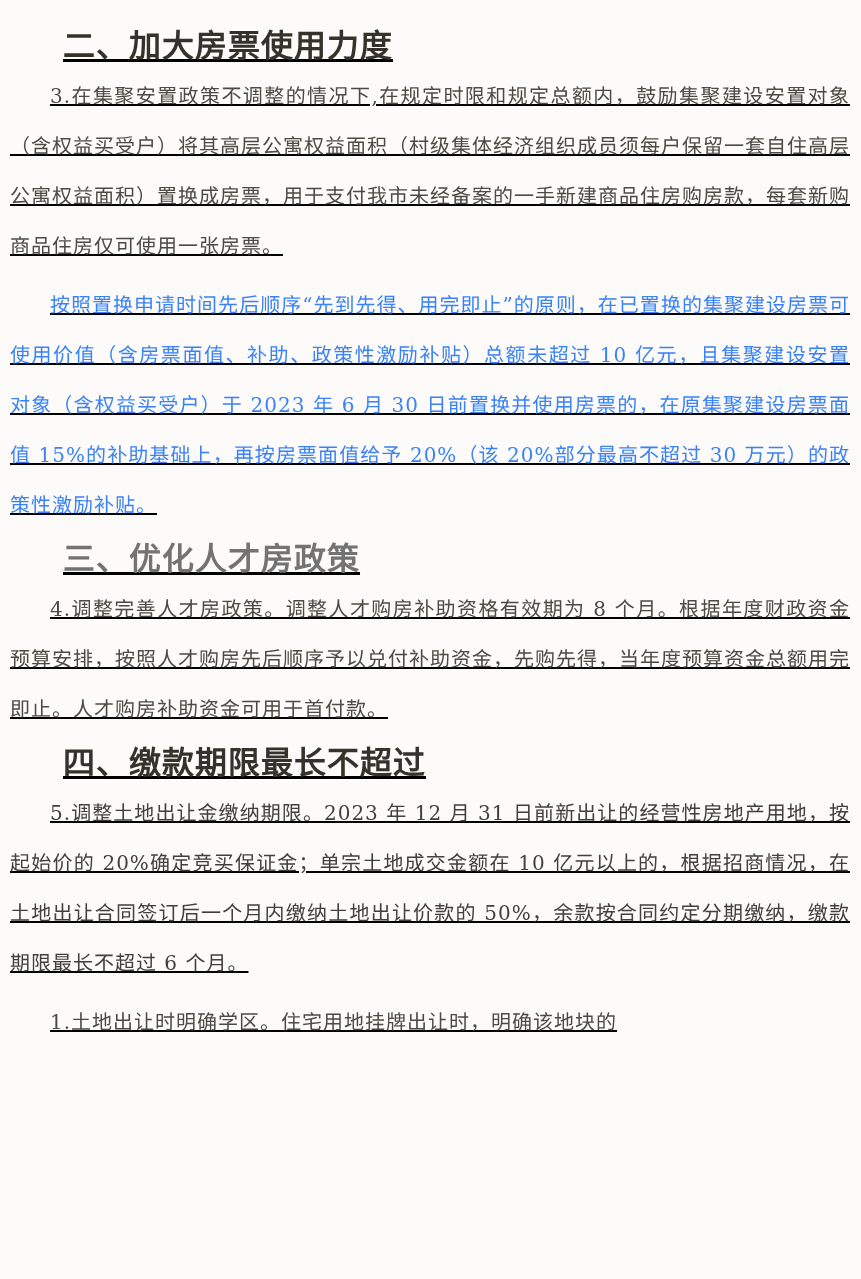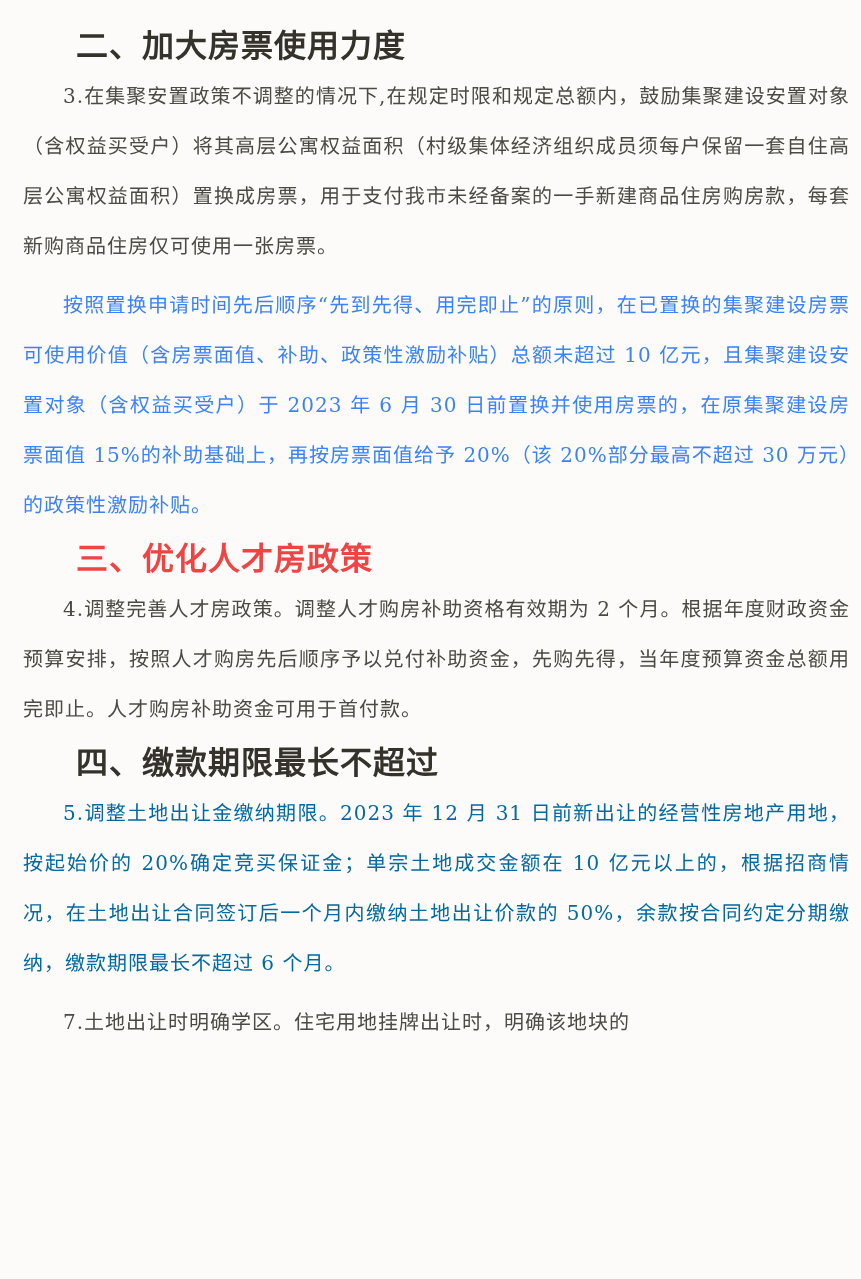--- a/index.html
+++ b/index.html
@@ -9,21 +9,22 @@
   }
   .page {
     width: 861px;
     height: 1279px;
     background: #fcfbf9;
     overflow: hidden;
     position: relative;
     box-sizing: border-box;
   }
   .content {
-    padding: 21px 11px 0 23px;
+    padding: 21px 11px 0 10px;
+    text-decoration: underline;
   }
   .sec-heading {
     font-family: "Liberation Sans", sans-serif;
     font-weight: bold;
     font-size: 32px;
     line-height: 50px;
     color: #35322b;
     text-indent: 53px;
     letter-spacing: 1px;
     margin: 0;
@@ -44,19 +45,19 @@
 </style>
 </head>
 <body>
 
 <div class="page" style="background: rgb(252, 251, 249);">
   <div class="content">
 
   <div class="sec-heading" style="color: rgb(53, 50, 43);">二、加大房票使用力度</div>
       <div class="para" style="color: rgb(76, 74, 68);">3.在集聚安置政策不调整的情况下,在规定时限和规定总额内，鼓励集聚建设安置对象（含权益买受户）将其高层公寓权益面积（村级集体经济组织成员须每户保留一套自住高层公寓权益面积）置换成房票，用于支付我市未经备案的一手新建商品住房购房款，每套新购商品住房仅可使用一张房票。</div>
       <div class="para" style="color: #3b82f6;">按照置换申请时间先后顺序“先到先得、用完即止”的原则，在已置换的集聚建设房票可使用价值（含房票面值、补助、政策性激励补贴）总额未超过 10 亿元，且集聚建设安置对象（含权益买受户）于 2023 年 6 月 30 日前置换并使用房票的，在原集聚建设房票面值 15%的补助基础上，再按房票面值给予 20%（该 20%部分最高不超过 30 万元）的政策性激励补贴。</div>
-      <div class="sec-heading" style="color: #ef4444;">三、优化人才房政策</div>
-      <div class="para" style="color: rgb(76, 74, 68);">4.调整完善人才房政策。调整人才购房补助资格有效期为 2 个月。根据年度财政资金预算安排，按照人才购房先后顺序予以兑付补助资金，先购先得，当年度预算资金总额用完即止。人才购房补助资金可用于首付款。</div>
+      <div class="sec-heading" style="color: #737373;">三、优化人才房政策</div>
+      <div class="para" style="color: rgb(76, 74, 68);">4.调整完善人才房政策。调整人才购房补助资格有效期为 8 个月。根据年度财政资金预算安排，按照人才购房先后顺序予以兑付补助资金，先购先得，当年度预算资金总额用完即止。人才购房补助资金可用于首付款。</div>
       <div class="sec-heading" style="color: rgb(53, 50, 43);">四、缴款期限最长不超过</div>
-      <div class="para" style="color: #0369a1;">5.调整土地出让金缴纳期限。2023 年 12 月 31 日前新出让的经营性房地产用地，按起始价的 20%确定竞买保证金；单宗土地成交金额在 10 亿元以上的，根据招商情况，在土地出让合同签订后一个月内缴纳土地出让价款的 50%，余款按合同约定分期缴纳，缴款期限最长不超过 6 个月。</div>
-      <div class="para" style="color: rgb(76, 74, 68);">7.土地出让时明确学区。住宅用地挂牌出让时，明确该地块的</div>
+      <div class="para" style="color: #404040;">5.调整土地出让金缴纳期限。2023 年 12 月 31 日前新出让的经营性房地产用地，按起始价的 20%确定竞买保证金；单宗土地成交金额在 10 亿元以上的，根据招商情况，在土地出让合同签订后一个月内缴纳土地出让价款的 50%，余款按合同约定分期缴纳，缴款期限最长不超过 6 个月。</div>
+      <div class="para" style="color: rgb(76, 74, 68);">1.土地出让时明确学区。住宅用地挂牌出让时，明确该地块的</div>
     </div>
 </div>
 
 </body></html>

